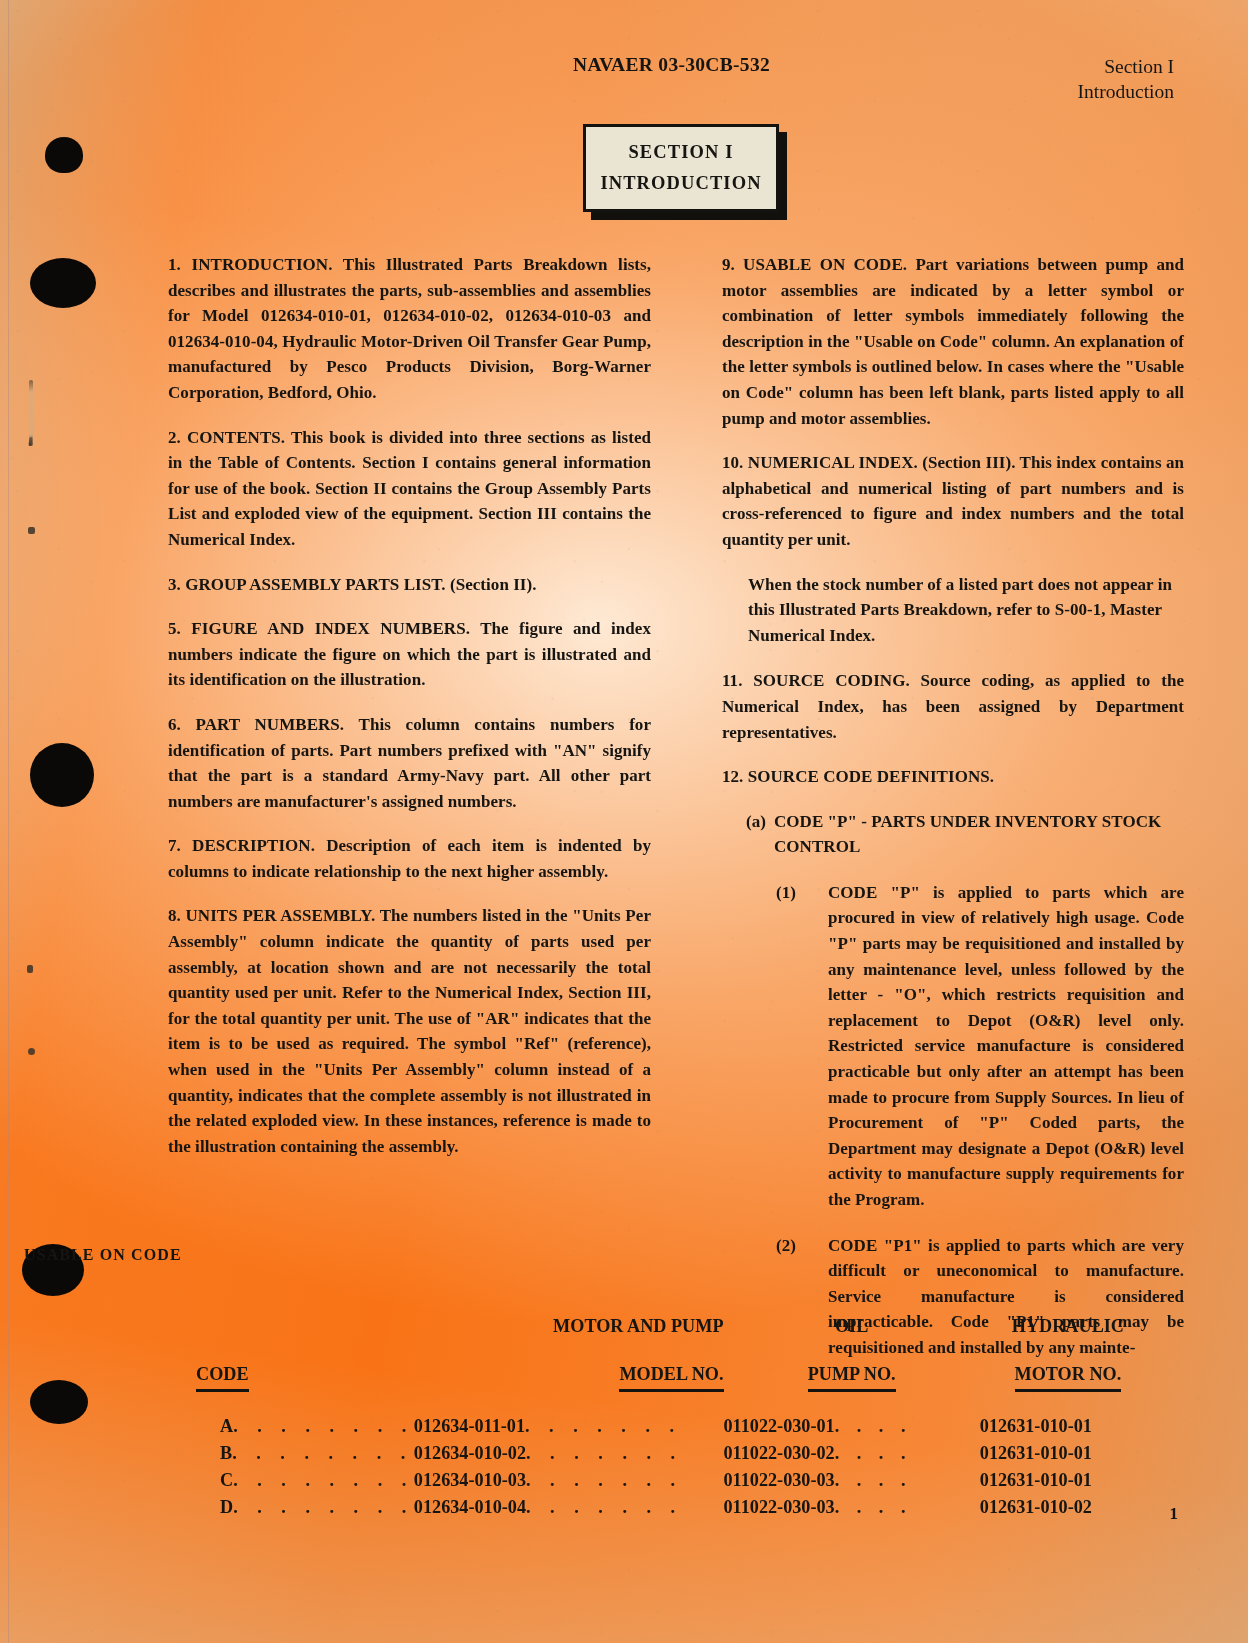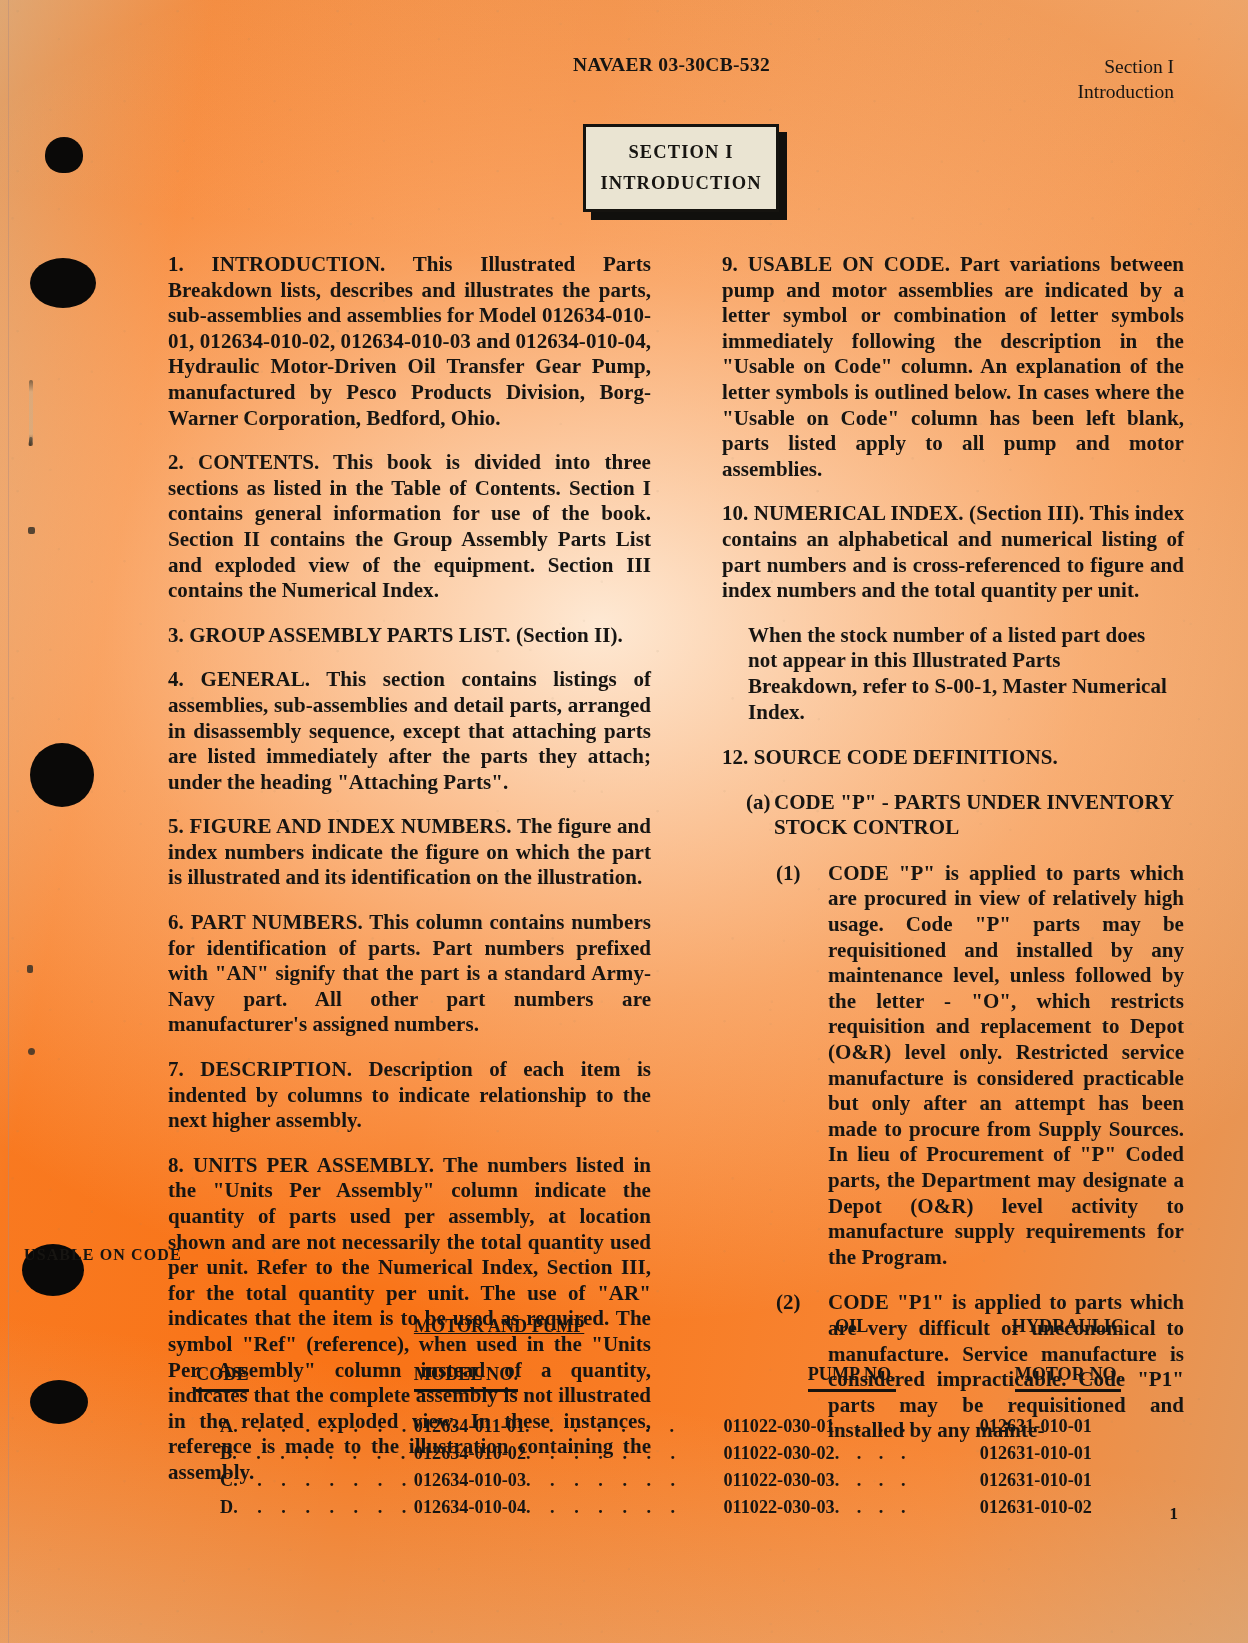--- a/index.html
+++ b/index.html
@@ -142,21 +142,21 @@
 
   
   #body-columns {
     position: absolute;
     left: 0; right: 0;
     top: 252px;
   }
   .column {
     position: absolute;
     top: 0;
-    font-size: 21px;
+    font-size: 17px;
     line-height: 25.6px;
     font-weight: bold;
     text-align: justify;
     letter-spacing: 0.05px;
   }
   #col-left  { left: 168px; width: 483px; }
   #col-right { left: 722px; width: 462px; }
 
   .para {
     margin: 0 0 19px 0;
@@ -220,21 +220,21 @@
     padding: 0 0 3px 0;
     line-height: 24px;
     white-space: pre-line;
   }
   #usable-table th .hu {
     display: inline-block;
     border-bottom: 3px solid #15130f;
     padding-bottom: 3px;
   }
   .th-code  { width: 132px; text-align: left; }
-  .th-model { width: 330px; text-align: left; text-decoration: underline; }
+  .th-model { width: 330px; text-align: right; }
   .th-oil   { width: 290px; text-align: center; }
   .th-motor { width: 208px; text-align: center; }
 
   #usable-table td {
     padding: 0;
     line-height: 27px;
     white-space: nowrap;
     font-size: 18.2px;
   }
   #usable-table tbody tr:first-child td { padding-top: 18px; }
@@ -290,33 +290,33 @@
       <div>INTRODUCTION</div>
     </div>
   </div>
 
   <div id="body-columns">
 
     <div class="column" id="col-left">
       <p class="para">1. INTRODUCTION.  This Illustrated Parts Breakdown lists, describes and illustrates the parts, sub-assemblies and assemblies for Model 012634-010-01, 012634-010-02,  012634-010-03 and 012634-010-04, Hydraulic Motor-Driven Oil Transfer Gear Pump, manufactured by Pesco Products Division, Borg-Warner Corporation, Bedford, Ohio.</p>
       <p class="para">2.  CONTENTS.  This book is divided into three sections as listed in the Table of Contents.  Section I contains general information for use of the book.  Section II contains the Group Assembly Parts List and exploded view of the equipment.  Section III contains the Numerical Index.</p>
       <p class="para">3.  GROUP ASSEMBLY PARTS LIST.  (Section II).</p>
-      <p class="para">4.  GENERAL.  This section contains listings of assemblies, sub-assemblies and detail parts, arranged in disassembly sequence, except that attaching parts are listed immediately after the parts they attach; under the heading "Attaching Parts".</p>
       <p class="para">5.  FIGURE AND INDEX NUMBERS.  The figure and index numbers indicate the figure on which the part is illustrated and its identification on the illustration.</p>
       <p class="para">6.  PART NUMBERS.  This column contains numbers for identification of parts.  Part numbers prefixed with "AN" signify that the part is a standard Army-Navy part.  All other part numbers are manufacturer's assigned numbers.</p>
       <p class="para">7.  DESCRIPTION.  Description of each item is indented by columns to indicate relationship to the next higher assembly.</p>
       <p class="para">8.  UNITS PER ASSEMBLY.  The numbers listed in the "Units Per Assembly" column indicate the quantity of parts used per assembly, at location shown and are not necessarily the total quantity used per unit.  Refer to the Numerical Index, Section III, for the total quantity per unit.  The use of "AR" indicates that the item is to be used as required.  The symbol "Ref" (reference), when used in the "Units Per Assembly" column instead of a quantity, indicates that the complete assembly is not illustrated in the related exploded view.  In these instances, reference is made to the illustration containing the assembly.</p>
     </div>
 
     <div class="column" id="col-right">
       <p class="para">9.  USABLE ON CODE.  Part variations between pump and motor assemblies are indicated by a letter symbol or combination of letter symbols immediately following the description in the "Usable on Code" column.  An explanation of the letter symbols is outlined below.  In cases where the "Usable on Code" column has been left blank, parts listed apply to all pump and motor assemblies.</p>
       <p class="para">10. NUMERICAL INDEX.  (Section III).  This index contains an alphabetical and numerical listing of part numbers and is cross-referenced to figure and index numbers and the total quantity per unit.</p>
 
       <p class="note-body">When the stock number of a listed part does not appear in this Illustrated Parts Breakdown, refer to S-00-1, Master Numerical Index.</p>
 
+      <p class="para">11. SOURCE CODING.  Source coding, as applied to the Numerical Index, has been assigned by Department representatives.</p>
       <p class="para">12. SOURCE CODE DEFINITIONS.</p>
 
       <p class="sub-a">
         <span class="marker">(a)</span><span>CODE "P" - PARTS UNDER INVENTORY STOCK CONTROL</span>
       </p>
 
       <p class="sub-num">
         <span class="marker">(1)</span><span>CODE "P" is applied to parts which are procured in view of relatively high usage.  Code "P" parts may be requisitioned and installed by any maintenance level, unless followed by the letter - "O", which restricts requisition and replacement to Depot (O&amp;R) level only.  Restricted service manufacture is considered practicable but only after an attempt has been made to procure from Supply Sources.  In lieu of Procurement of "P" Coded parts, the Department may designate a Depot (O&amp;R) level activity to manufacture supply requirements for the Program.</span>
       </p>
 

